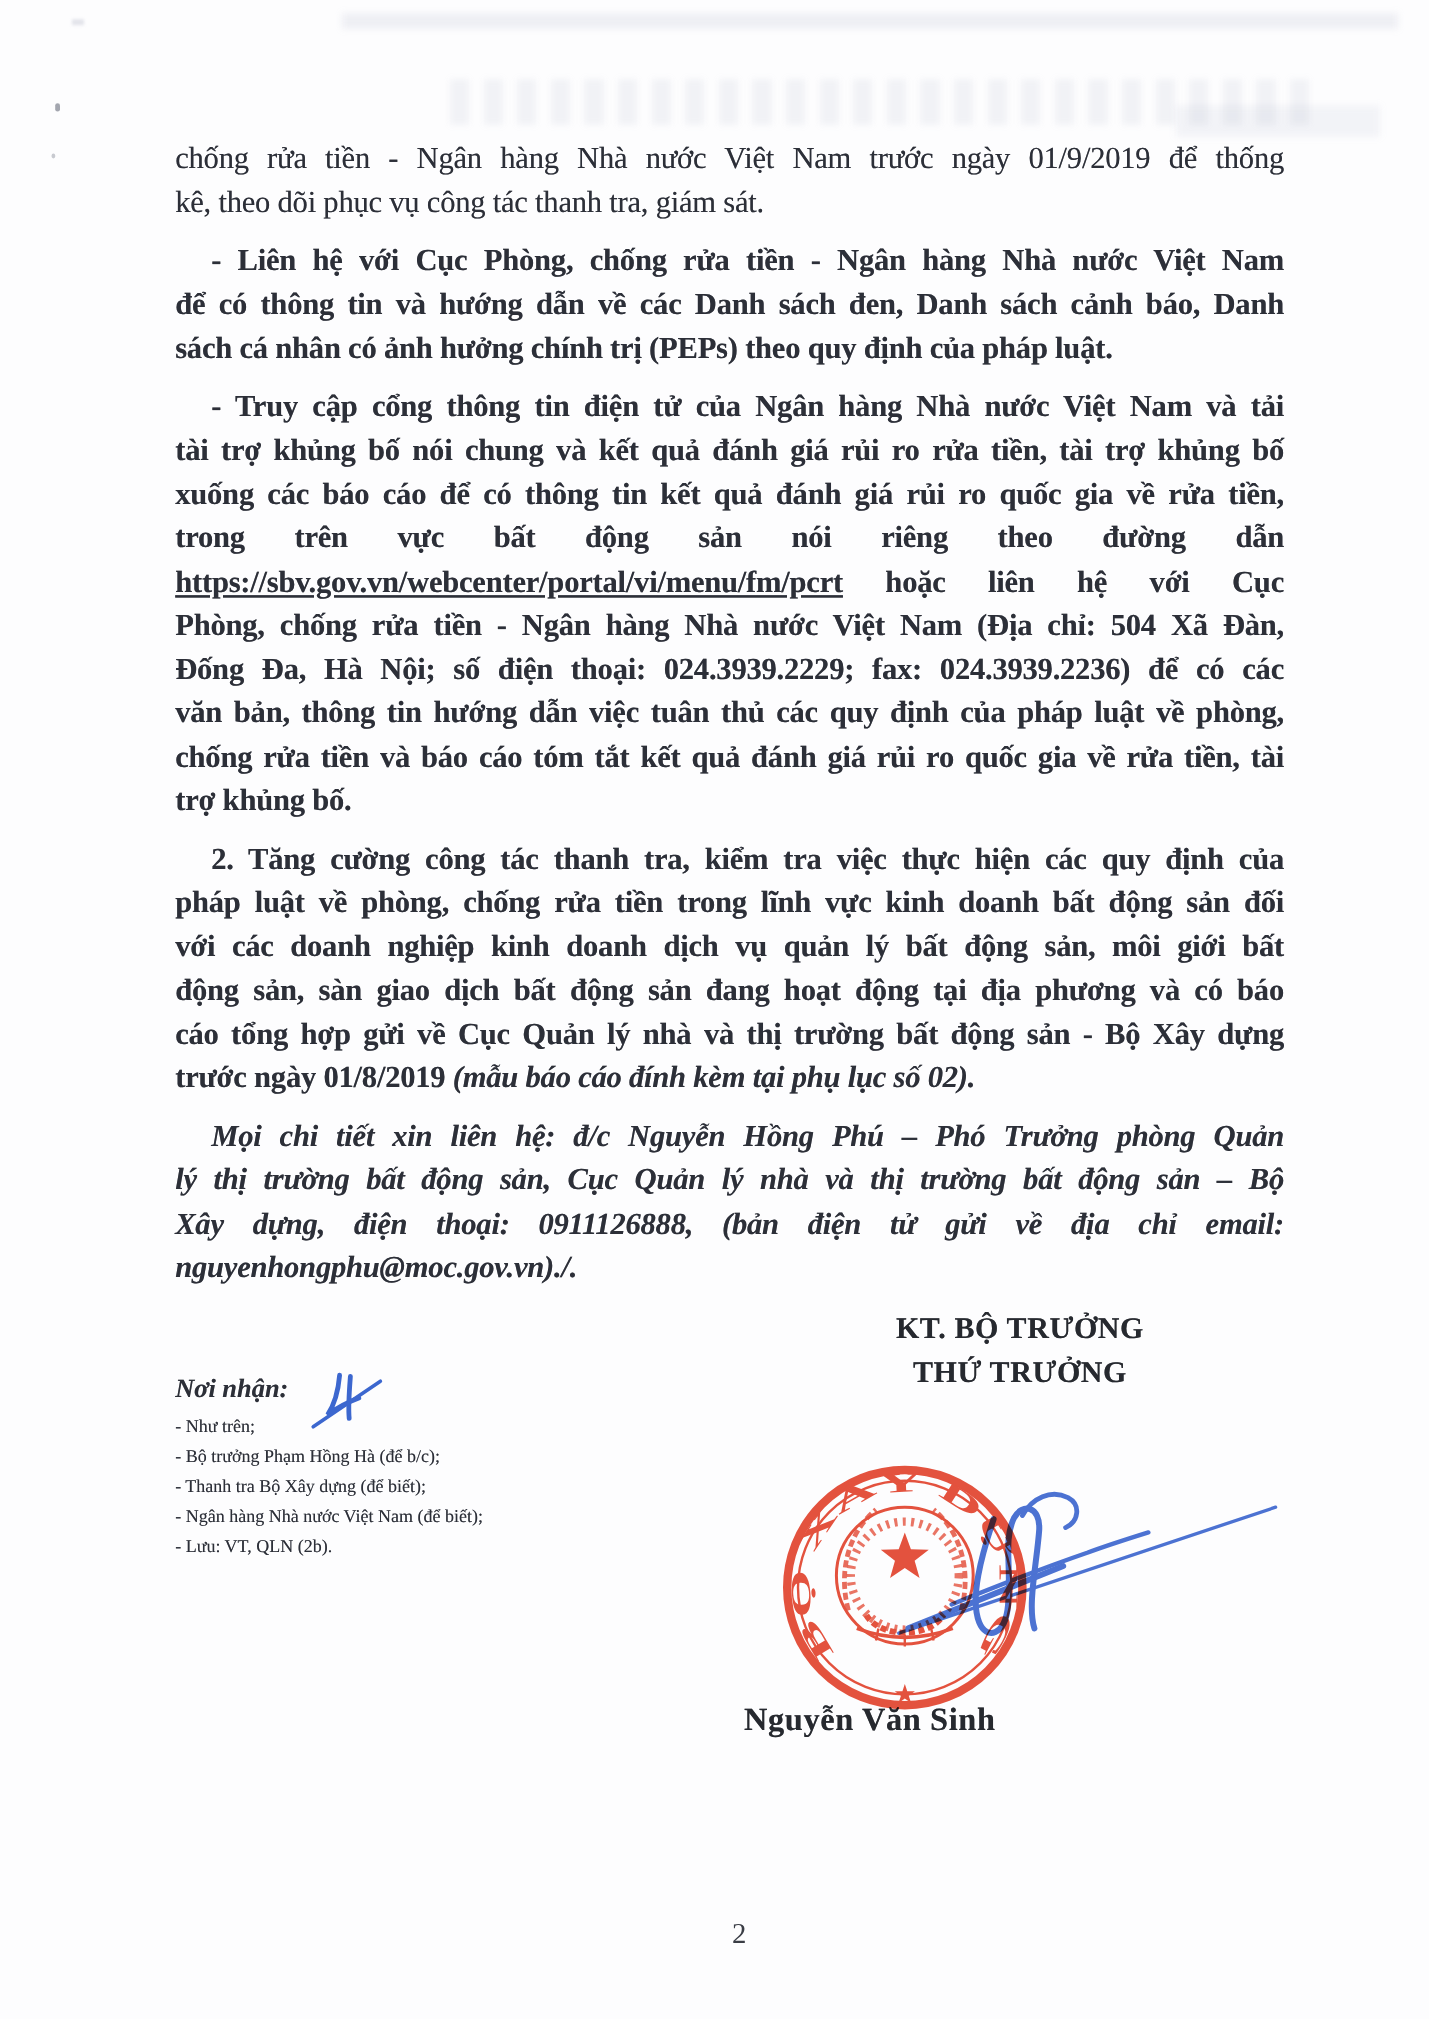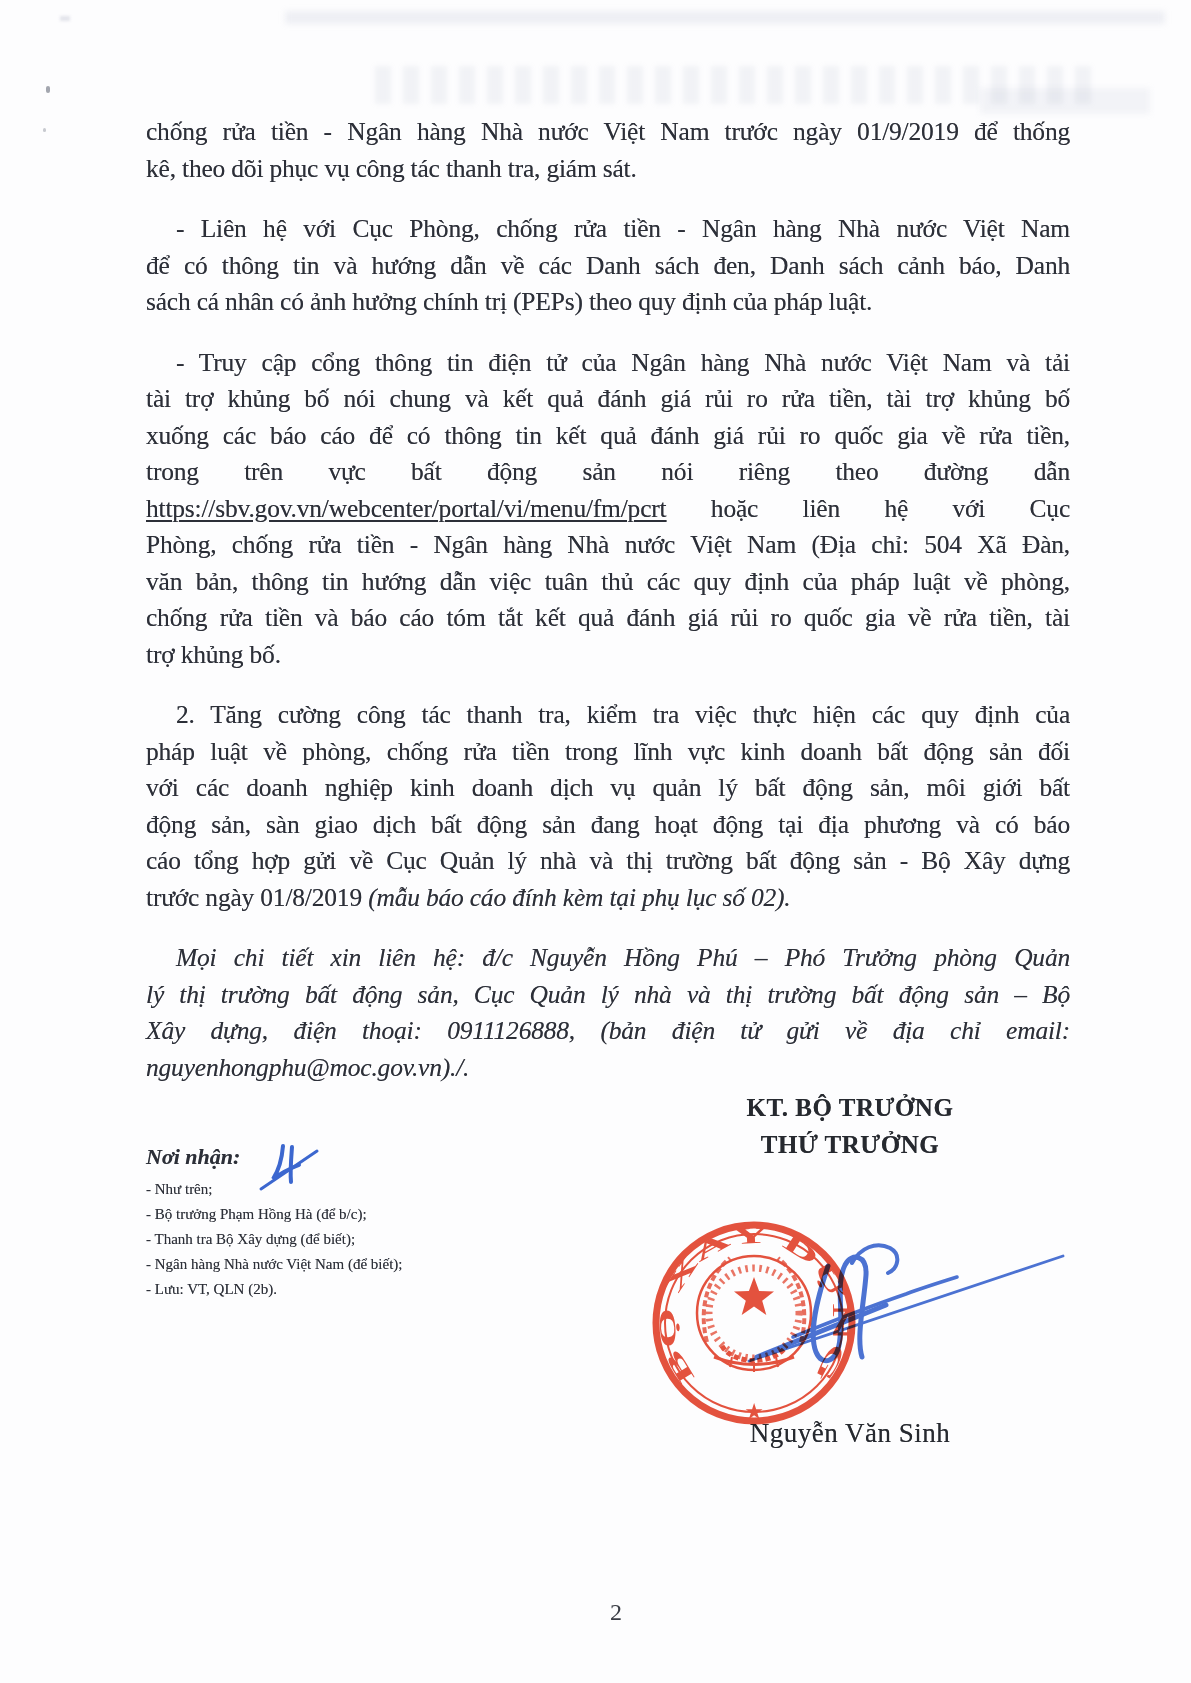--- a/index.html
+++ b/index.html
@@ -23,40 +23,40 @@
   .art-speck3{left:60px;top:16px;width:10px;height:5px;background:rgba(150,156,178,.25);filter:blur(1.5px);}
 
   
   .body-text{
     position:absolute;left:146px;top:114px;width:924px;
     font-size:25.5px;line-height:36.5px;
     letter-spacing:-0.2px;
     text-shadow:0 0 .45px rgba(44,47,56,.55);
   }
   .para{margin:0 0 0 0;}
-  .para + .para{margin-top:24px;}
+  .para + .para{margin-top:12px;font-weight:bold;}
   .line{white-space:normal;}
   .line.just{text-align:justify;text-align-last:justify;}
   .line.indent{text-indent:30px;}
   .italic{font-style:italic;}
   .doclink{text-decoration:underline;text-underline-offset:3px;}
 
   
   .recipients{position:absolute;left:146px;top:1144px;width:430px;}
   .recipients-heading{font-size:22px;font-weight:bold;font-style:italic;letter-spacing:0;
     text-shadow:0 0 .4px rgba(44,47,56,.5);}
   .recipients-list{list-style:none;margin:7px 0 0 0;padding:0;font-size:15px;line-height:25px;
     text-shadow:0 0 .35px rgba(44,47,56,.5);}
 
   
   .sign-block{position:absolute;left:620px;top:1089px;width:460px;text-align:center;}
   .sign-authority,.sign-title{font-size:25px;font-weight:bold;line-height:37px;letter-spacing:.5px;
     color:#26292f;text-shadow:0 0 .5px rgba(38,41,47,.6);}
-  .signer-name{position:absolute;left:620px;top:1418px;width:460px;text-align:center;
-    font-size:27px;font-weight:normal;color:#26292f;letter-spacing:.5px;
+  .signer-name{position:absolute;left:620px;top:1418px;width:460px;text-align:left;
+    font-size:27px;font-weight:bold;color:#26292f;letter-spacing:.5px;
     text-shadow:0 0 .5px rgba(38,41,47,.6);}
 
   
   .page-number{position:absolute;left:0;top:1599px;width:1232px;text-align:center;
     font-size:24px;color:#3a3d45;}
 
   
   .overlay{position:absolute;left:0;top:0;width:1191px;height:1683px;pointer-events:none;}
   .seal-group{opacity:.88;mix-blend-mode:multiply;}
   .sig-group{opacity:.92;mix-blend-mode:multiply;}
@@ -83,20 +83,21 @@
         <div class="line just">để có thông tin và hướng dẫn về các Danh sách đen, Danh sách cảnh báo, Danh</div>
         <div class="line">sách cá nhân có ảnh hưởng chính trị (PEPs) theo quy định của pháp luật.</div>
       </div>
       <div class="para">
         <div class="line just indent">- Truy cập cổng thông tin điện tử của Ngân hàng Nhà nước Việt Nam và tải</div>
         <div class="line just">tài trợ khủng bố nói chung và kết quả đánh giá rủi ro rửa tiền, tài trợ khủng bố</div>
         <div class="line just">xuống các báo cáo để có thông tin kết quả đánh giá rủi ro quốc gia về rửa tiền,</div>
         <div class="line just">trong trên vực bất động sản nói riêng theo đường dẫn</div>
         <div class="line just"><span class="doclink">https://sbv.gov.vn/webcenter/portal/vi/menu/fm/pcrt</span><span> hoặc liên hệ với Cục</span></div>
         <div class="line just">Phòng, chống rửa tiền - Ngân hàng Nhà nước Việt Nam (Địa chỉ: 504 Xã Đàn,</div>
+        <div class="line just">Đống Đa, Hà Nội; số điện thoại: 024.3939.2229; fax: 024.3939.2236) để có các</div>
         <div class="line just">văn bản, thông tin hướng dẫn việc tuân thủ các quy định của pháp luật về phòng,</div>
         <div class="line just">chống rửa tiền và báo cáo tóm tắt kết quả đánh giá rủi ro quốc gia về rửa tiền, tài</div>
         <div class="line">trợ khủng bố.</div>
       </div>
       <div class="para">
         <div class="line just indent">2. Tăng cường công tác thanh tra, kiểm tra việc thực hiện các quy định của</div>
         <div class="line just">pháp luật về phòng, chống rửa tiền trong lĩnh vực kinh doanh bất động sản đối</div>
         <div class="line just">với các doanh nghiệp kinh doanh dịch vụ quản lý bất động sản, môi giới bất</div>
         <div class="line just">động sản, sàn giao dịch bất động sản đang hoạt động tại địa phương và có báo</div>
         <div class="line just">cáo tổng hợp gửi về Cục Quản lý nhà và thị trường bất động sản - Bộ Xây dựng</div>

